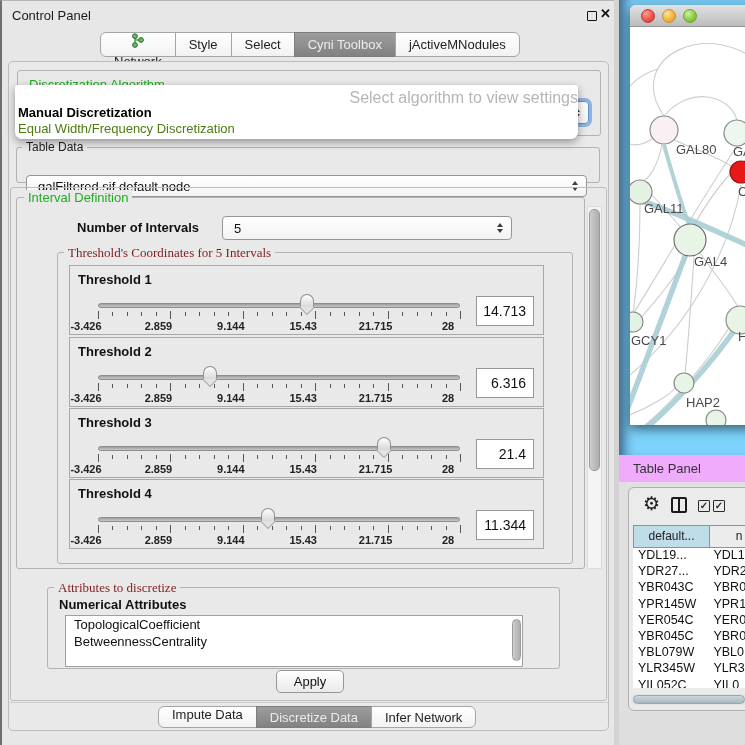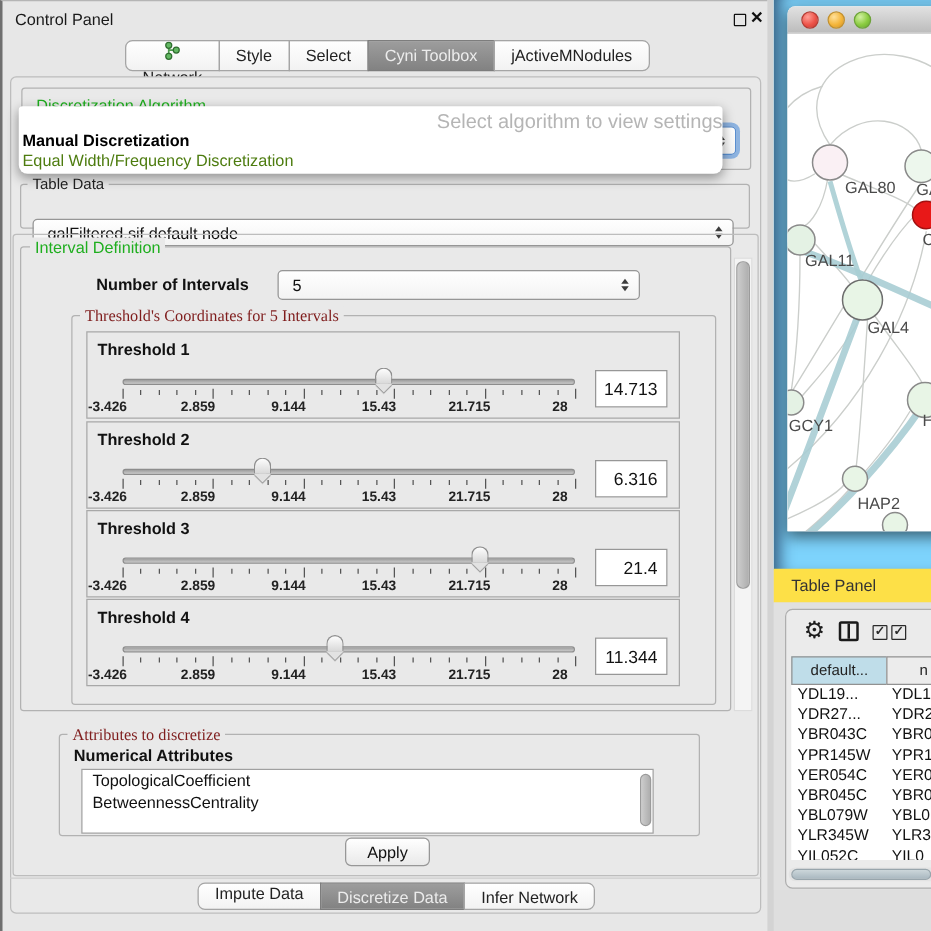--- a/index.html
+++ b/index.html
@@ -91,21 +91,21 @@
   .netwin { position:absolute; left:11px; top:5px; width:145px; height:420px; border-radius:6px 6px 0 0;
             box-shadow:0 4px 12px rgba(0,0,0,.55); background:#fff; }
   .netwin-bar { position:absolute; left:0; top:0; width:100%; height:22px; border-radius:6px 6px 0 0;
             background:linear-gradient(#e2e2e2,#bcbcbc); border-bottom:1px solid #979797; }
   .tl { position:absolute; top:4px; width:14px; height:14px; border-radius:50%; }
   .tl-red { left:11px; background:radial-gradient(circle at 35% 30%, #ff9f96, #ed5349 55%, #c33b33); border:1px solid #b53d35; }
   .tl-yel { left:32px; background:radial-gradient(circle at 35% 30%, #ffe09a, #f4b53a 55%, #cf912a); border:1px solid #c2912f; }
   .tl-grn { left:53px; background:radial-gradient(circle at 35% 30%, #d2f0a2, #8bcc41 55%, #64a332); border:1px solid #6da339; }
   .netbody { position:absolute; left:0; top:22px; width:100%; height:398px; background:#fff; overflow:hidden; }
 
-  .tp-strip { position:absolute; left:619px; top:455px; width:126px; height:27px; background:#fde047; }
+  .tp-strip { position:absolute; left:619px; top:455px; width:126px; height:27px; background:#f0abfc; }
   .tp-title { position:absolute; left:14px; top:6px; font-size:13px; color:#333; }
   .tp-bg { position:absolute; left:619px; top:482px; width:126px; height:230px; background:#e0e0e0; }
   .tablebox { position:absolute; left:628px; top:487px; width:130px; height:224px; background:#ebebeb;
               border:1px solid #aeaeae; border-radius:6px 0 0 6px; overflow:hidden; }
   .gear { position:absolute; left:14px; top:4px; font-size:19px; color:#1c1c1c; }
   .colico { position:absolute; left:42px; top:9px; width:16px; height:16px; border:2px solid #1a1a1a; border-radius:2px; }
   .colico::after { content:""; position:absolute; left:5px; top:0; width:2px; height:12px; background:#1a1a1a; }
   .cb { position:absolute; top:12px; width:12px; height:12px; border:1.5px solid #2a2a2a; border-radius:1px;
         font-size:10px; font-weight:bold; line-height:10px; text-align:center; color:#2a2a2a; }
   .thead { position:absolute; left:4px; top:37px; height:23px; display:flex; }

